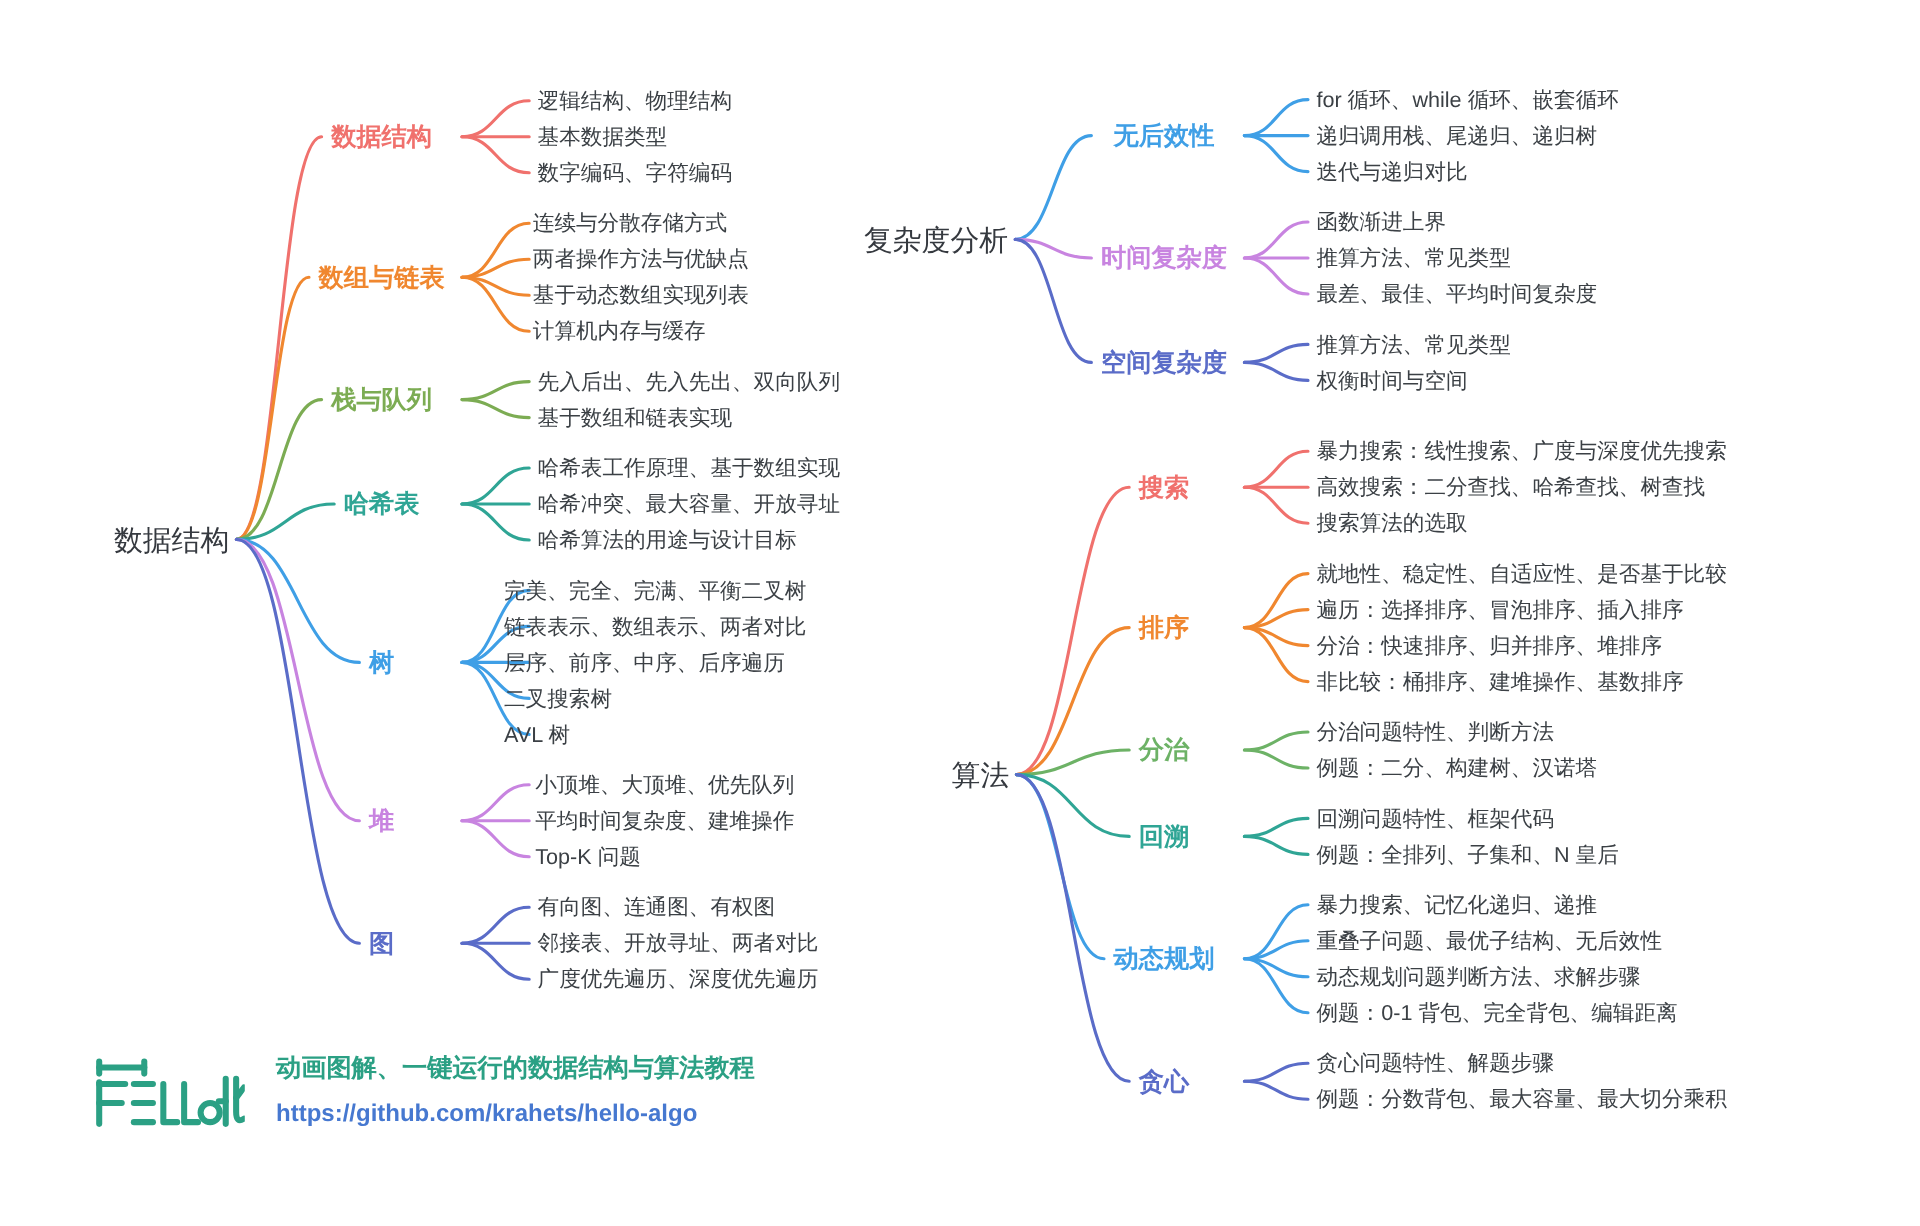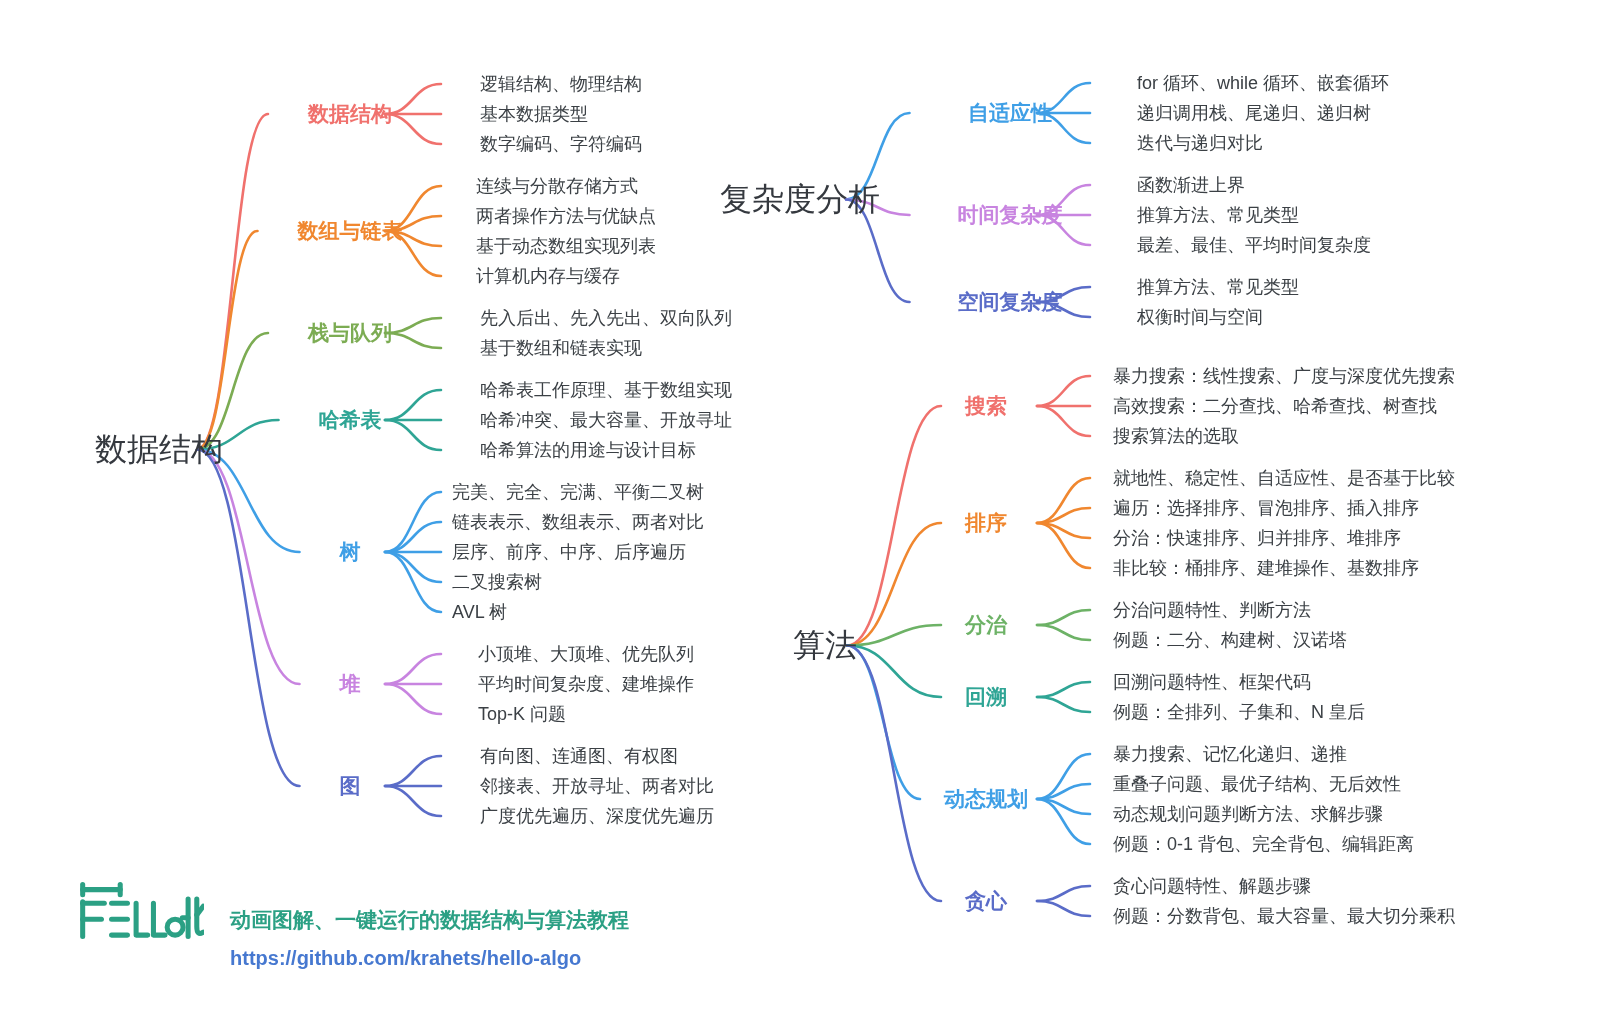--- a/index.html
+++ b/index.html
@@ -3,31 +3,31 @@
 <meta charset="utf-8">
 <style>
   * { margin:0; padding:0; box-sizing:border-box; }
   html,body { background:#ffffff; }
   body { font-family:"Liberation Sans","DejaVu Sans",sans-serif; }
   #canvas { position:relative; width:1600px; height:1022px; background:#ffffff; overflow:hidden; }
   #links { position:absolute; left:0; top:0; width:1600px; height:1022px; pointer-events:none; }
 
   .tree { position:absolute; display:flex; align-items:center; }
   .root-label { white-space:nowrap; }
-  .root-text { font-size:32px; font-weight:500; color:#35393f; white-space:nowrap; }
+  .root-text { font-size:24px; font-weight:500; color:#35393f; white-space:nowrap; }
   .branches { display:flex; flex-direction:column; gap:12px; }
   .branch-row { display:flex; align-items:center; }
   .branch-label { display:flex; justify-content:center; align-items:center; }
   .branch-text { font-size:21px; font-weight:700; white-space:nowrap; }
   .leaves { display:flex; flex-direction:column; }
   .leaf { height:30px; display:flex; align-items:center; }
   .leaf-text { font-size:18px; color:#3b4045; white-space:nowrap; }
 
   .logo { position:absolute; left:74px; top:880px; width:130px; height:64px; }
-  .footer-text { position:absolute; left:230px; top:906px; display:flex; flex-direction:column; gap:13px; }
+  .footer-text { position:absolute; left:230px; top:876px; display:flex; flex-direction:column; gap:13px; }
   .tagline { font-size:21px; font-weight:700; white-space:nowrap; }
   .url { font-size:20px; font-weight:600; white-space:nowrap; text-decoration:none; cursor:pointer; }
 </style>
 </head>
 <body>
 
 <div id="canvas">
   <svg id="links" viewBox="0 0 1600 1022">
       <path d="M 197 449.5 C 232.5 449.5 232.5 114 268 114" fill="none" stroke="#f0716d" stroke-width="2.6" stroke-linecap="round"></path>
       <path d="M 385 114 C 413 114 413 84 441 84" fill="none" stroke="#f0716d" stroke-width="2.6" stroke-linecap="round"></path>
@@ -243,21 +243,21 @@
             </div>
           </div>
         </div>
       </div>
     </div>
     <div class="tree" style="left: 720px; top: 68px;">
       <div class="root-label"><span class="root-text">复杂度分析</span></div>
       <div class="branches" style="margin-left: 65px;">
         <div class="branch-row">
           <div class="branch-label" style="width: 130px;">
-            <span class="branch-text" style="color: rgb(63, 159, 230);">自适应性</span>
+            <span class="branch-text" style="color: rgb(63, 159, 230);">无后效性</span>
           </div>
           <div class="leaves" style="margin-left: 62px;">
             <div class="leaf">
               <span class="leaf-text">for 循环、while 循环、嵌套循环</span>
             </div>
             <div class="leaf">
               <span class="leaf-text">递归调用栈、尾递归、递归树</span>
             </div>
             <div class="leaf">
               <span class="leaf-text">迭代与递归对比</span>

